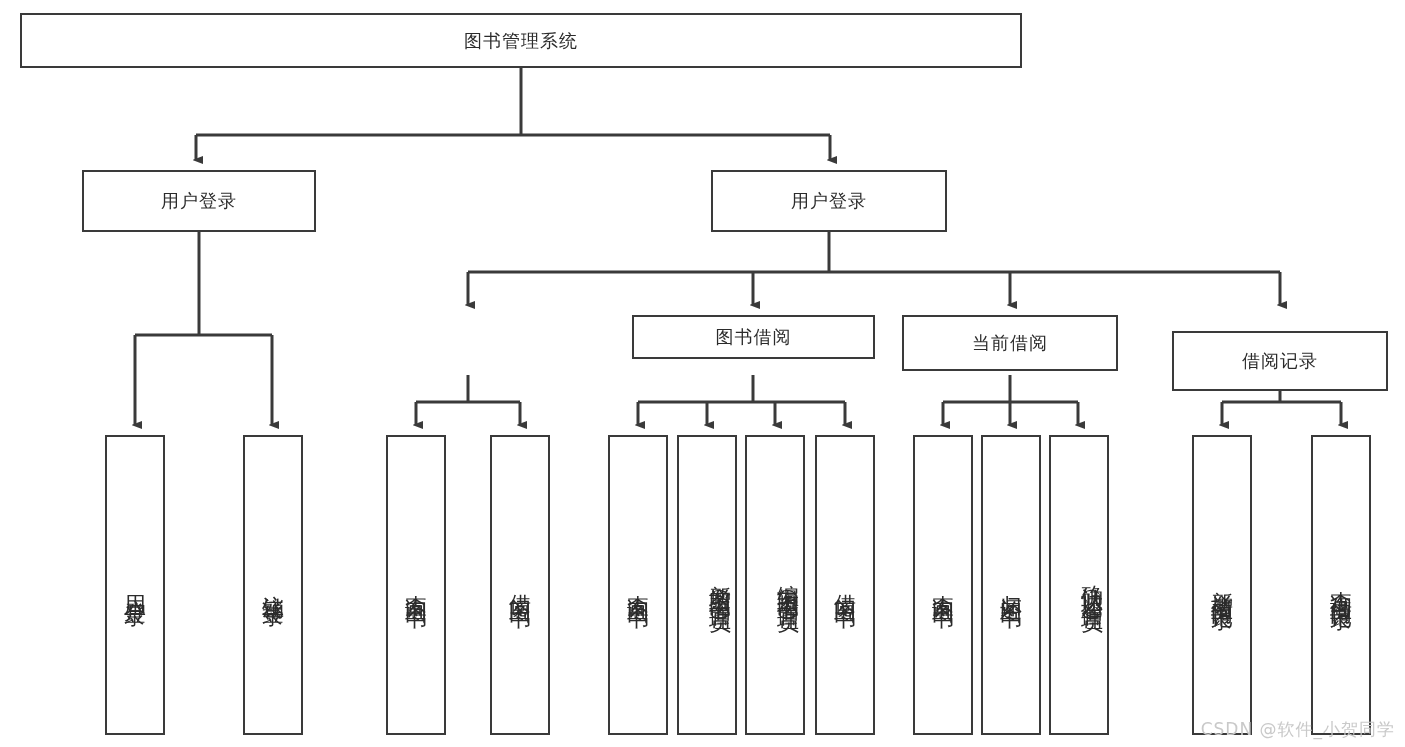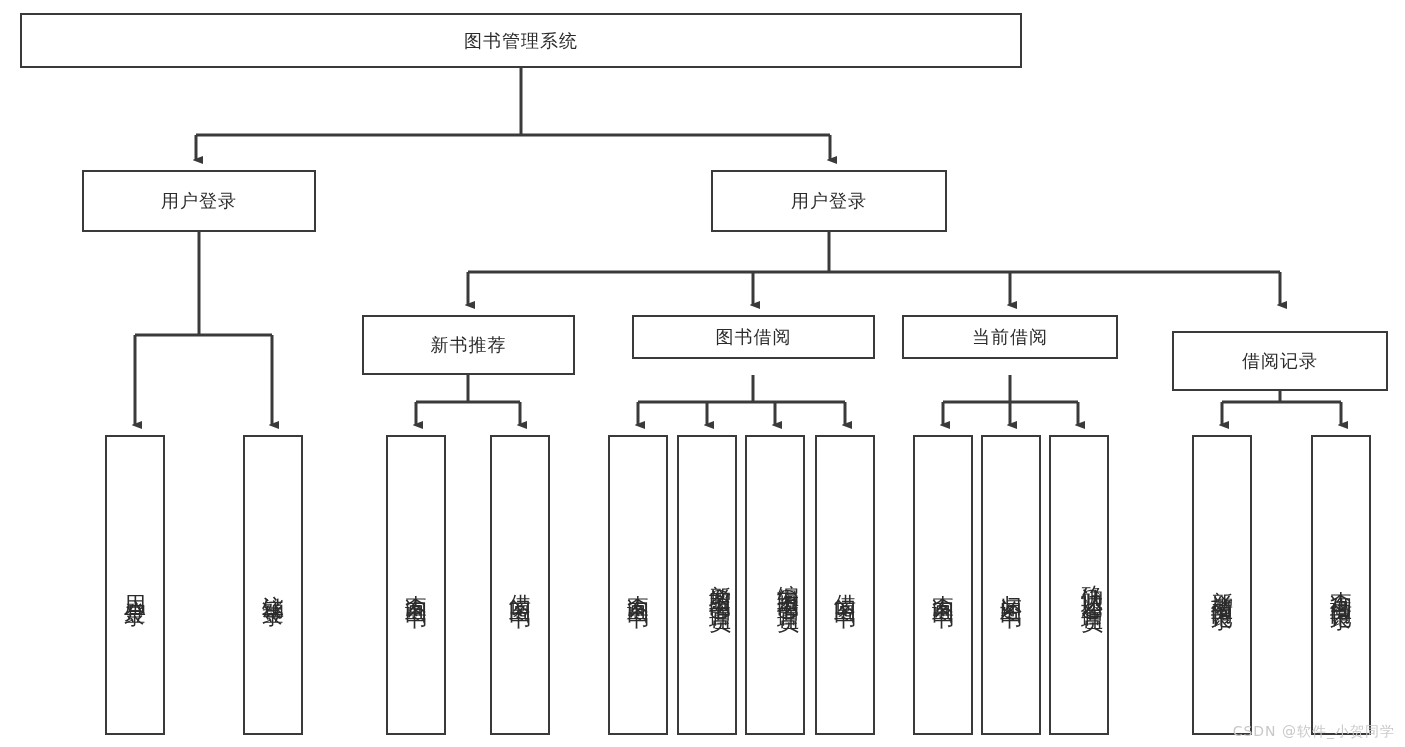--- a/index.html
+++ b/index.html
@@ -40,21 +40,21 @@
   .node.v .vtext{
     writing-mode:vertical-rl;
     text-orientation:upright;
     display:block;
   }
 
   .watermark{
     position:absolute;
     right:10px;
     bottom:6px;
-    font-size:14px;
+    font-size:17px;
     color:#c9c9c9;
     letter-spacing:1px;
     white-space:nowrap;
   }
 </style>
 </head>
 <body>
 
 <div id="canvas">
 
@@ -106,23 +106,22 @@
       <path d="M1222,402 L1222,425" marker-end="url(#arrow)"></path>
       <path d="M1341,402 L1341,425" marker-end="url(#arrow)"></path>
     </g>
   </svg>
 
   <div class="node h" style="left:20px;top:13px;width:1002px;height:55px;">图书管理系统</div>
 
   <div class="node h" style="left:82px;top:170px;width:234px;height:62px;">用户登录</div>
   <div class="node h" style="left:711px;top:170px;width:236px;height:62px;">用户登录</div>
 
-  <div class="node h" style="left:362px;top:315px;width:213px;height:60px;">新书推荐</div>
   <div class="node h" style="left:632px;top:315px;width:243px;height:44px;">图书借阅</div>
-  <div class="node h" style="left:902px;top:315px;width:216px;height:44px;text-align:center;">当前借阅</div>
+  <div class="node h" style="left:902px;top:315px;width:216px;height:56px;text-align:center;">当前借阅</div>
   <div class="node h" style="left:1172px;top:331px;width:216px;height:60px;">借阅记录</div>
 
   <div class="node v" style="left:105px;top:435px;width:60px;height:300px;">
     <span class="vtext">用户登录</span>
   </div>
   <div class="node v" style="left:243px;top:435px;width:60px;height:300px;">
     <span class="vtext">注销登录</span>
   </div>
 
   <div class="node v" style="left:386px;top:435px;width:60px;height:300px;">

